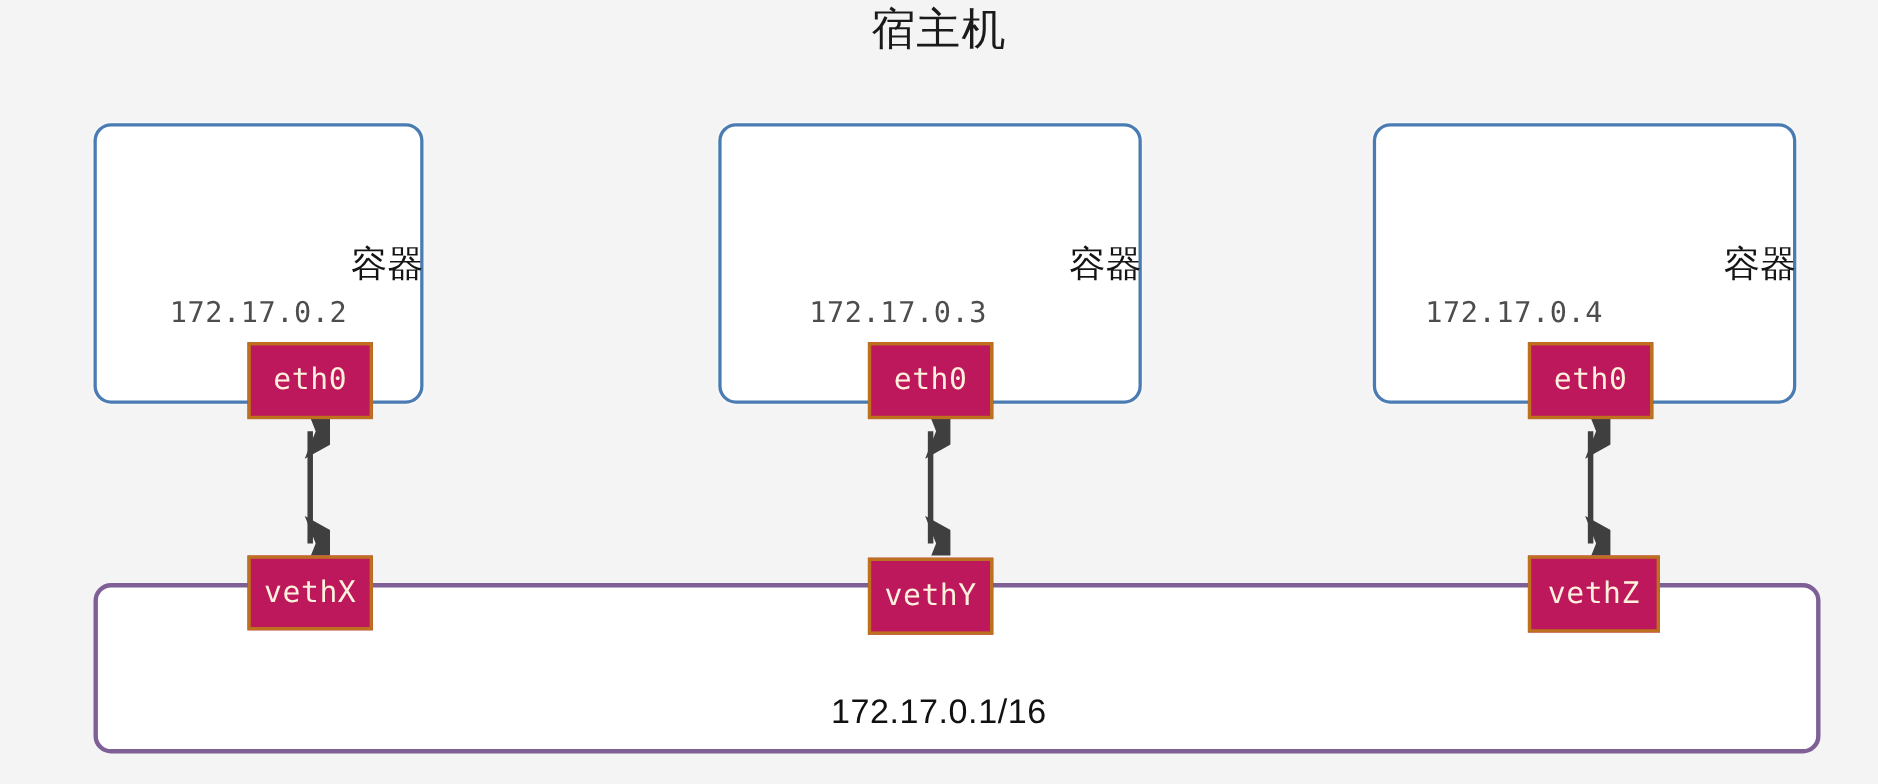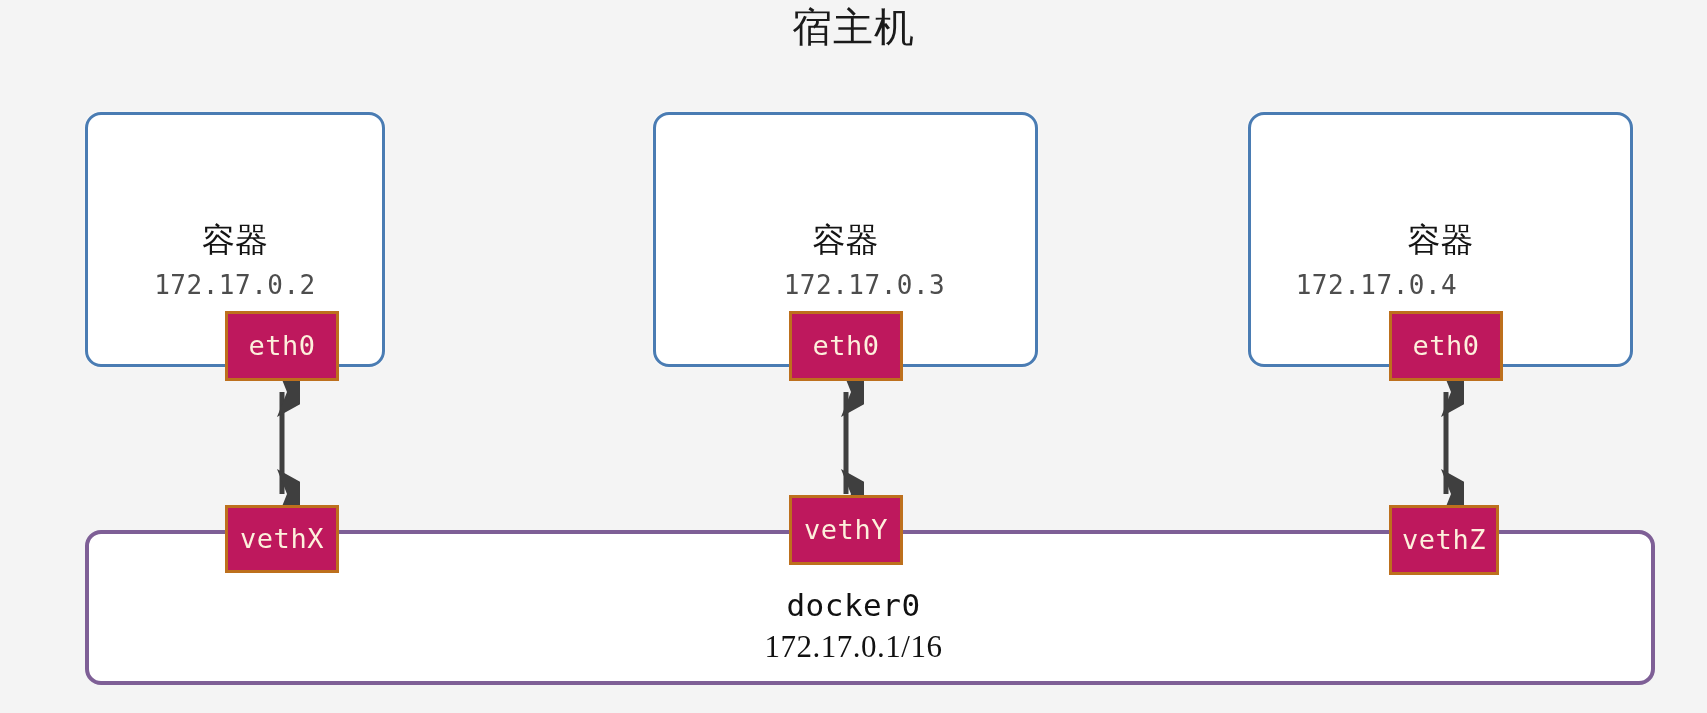--- a/index.html
+++ b/index.html
@@ -40,21 +40,21 @@
     background: #ffffff;
     border: 3px solid #4a7cb3;
     border-radius: 16px;
     box-sizing: border-box;
     box-shadow: 0 0 3px rgba(255,255,255,0.9);
   }
   .container-label {
     position: absolute;
     left: 0;
     width: 100%;
-    text-align: center;
+    text-align: right;
     font-size: 33px;
     line-height: 40px;
     color: #141414;
     font-family: "DejaVu Sans", "Liberation Sans", sans-serif;
   }
   .container-ip {
     position: absolute;
     left: 0;
     width: 100%;
     text-align: center;
@@ -107,40 +107,39 @@
     z-index: 6;
   }
   .bridge-ip {
     position: absolute;
     left: 0;
     width: 100%;
     text-align: center;
     font-size: 31px;
     line-height: 38px;
     color: #111111;
-    font-family: Liberation Serif, serif;
+    font-family: Liberation Sans, sans-serif;
     letter-spacing: 0.5px;
     z-index: 6;
   }
 
   
   .link-arrow {
     position: absolute;
     z-index: 4;
   }
 </style>
 </head>
 <body>
 
 <div id="canvas">
 
   <div class="diagram-title">宿主机</div>
 
   <div class="bridge-box" style="left:85px; top:530px; width:1570px; height:155px;"></div>
-  <div class="bridge-name" style="top:586px;">docker0</div>
   <div class="bridge-ip" style="top:628px;">172.17.0.1/16</div>
 
   <div class="container-box" style="left:85px; top:112px; width:300px; height:255px;"></div>
   <div class="container-label" style="left:85px; top:220px; width:300px;">容器</div>
   <div class="container-ip" style="left:85px; top:269px; width:300px;text-align:center;">172.17.0.2</div>
 
   <div class="iface-box" style="left:225px; top:311px; width:114px; height:70px;">
     <span class="iface-label">eth0</span>
   </div>
 
@@ -155,39 +154,39 @@
     </defs>
     <line x1="18" y1="11" x2="18" y2="113" stroke="#3f3f3f" stroke-width="5" marker-start="url(#ah-up-1)" marker-end="url(#ah-dn-1)"></line>
   </svg>
 
   <div class="iface-box" style="left:225px; top:505px; width:114px; height:68px;">
     <span class="iface-label">vethX</span>
   </div>
 
   <div class="container-box" style="left:653px; top:112px; width:385px; height:255px;"></div>
   <div class="container-label" style="left:653px; top:220px; width:385px;">容器</div>
-  <div class="container-ip" style="left:653px; top:269px; width:327px;padding-left:48px;">172.17.0.3</div>
+  <div class="container-ip" style="left:653px; top:269px; width:327px;">172.17.0.3</div>
 
   <div class="iface-box" style="left:789px; top:311px; width:114px; height:70px;">
     <span class="iface-label">eth0</span>
   </div>
 
   <svg class="link-arrow" style="left:828px; top:381px;" width="36" height="124" viewBox="0 0 36 124">
     <defs>
       <marker id="ah-up-2" markerWidth="10" markerHeight="10" refX="5" refY="8" orient="auto">
         <path d="M5,0 L10,9 L5,7 L0,9 Z" fill="#3f3f3f"></path>
       </marker>
       <marker id="ah-dn-2" markerWidth="10" markerHeight="10" refX="5" refY="8" orient="auto">
         <path d="M5,0 L10,9 L5,7 L0,9 Z" fill="#3f3f3f"></path>
       </marker>
     </defs>
     <line x1="18" y1="11" x2="18" y2="113" stroke="#3f3f3f" stroke-width="5" marker-start="url(#ah-up-2)" marker-end="url(#ah-dn-2)"></line>
   </svg>
 
-  <div class="iface-box" style="left:789px; top:495px; width:114px; height:70px;">
+  <div class="iface-box" style="left:789px; top:507px; width:114px; height:70px;">
     <span class="iface-label">vethY</span>
   </div>
 
   <div class="container-box" style="left:1248px; top:112px; width:385px; height:255px;"></div>
   <div class="container-label" style="left:1248px; top:220px; width:385px;">容器</div>
   <div class="container-ip" style="left:1184px; top:269px; width:385px;">172.17.0.4</div>
 
   <div class="iface-box" style="left:1389px; top:311px; width:114px; height:70px;">
     <span class="iface-label">eth0</span>
   </div>
@@ -197,17 +196,17 @@
       <marker id="ah-up-3" markerWidth="10" markerHeight="10" refX="5" refY="8" orient="auto">
         <path d="M5,0 L10,9 L5,7 L0,9 Z" fill="#3f3f3f"></path>
       </marker>
       <marker id="ah-dn-3" markerWidth="10" markerHeight="10" refX="5" refY="8" orient="auto">
         <path d="M5,0 L10,9 L5,7 L0,9 Z" fill="#3f3f3f"></path>
       </marker>
     </defs>
     <line x1="18" y1="11" x2="18" y2="113" stroke="#3f3f3f" stroke-width="5" marker-start="url(#ah-up-3)" marker-end="url(#ah-dn-3)"></line>
   </svg>
 
-  <div class="iface-box" style="left:1389px; top:505px; width:110px; height:70px;">
+  <div class="iface-box" style="left:1389px; top:505px; width:120px; height:70px;">
     <span class="iface-label">vethZ</span>
   </div>
 
 </div>
 
 </body></html>

